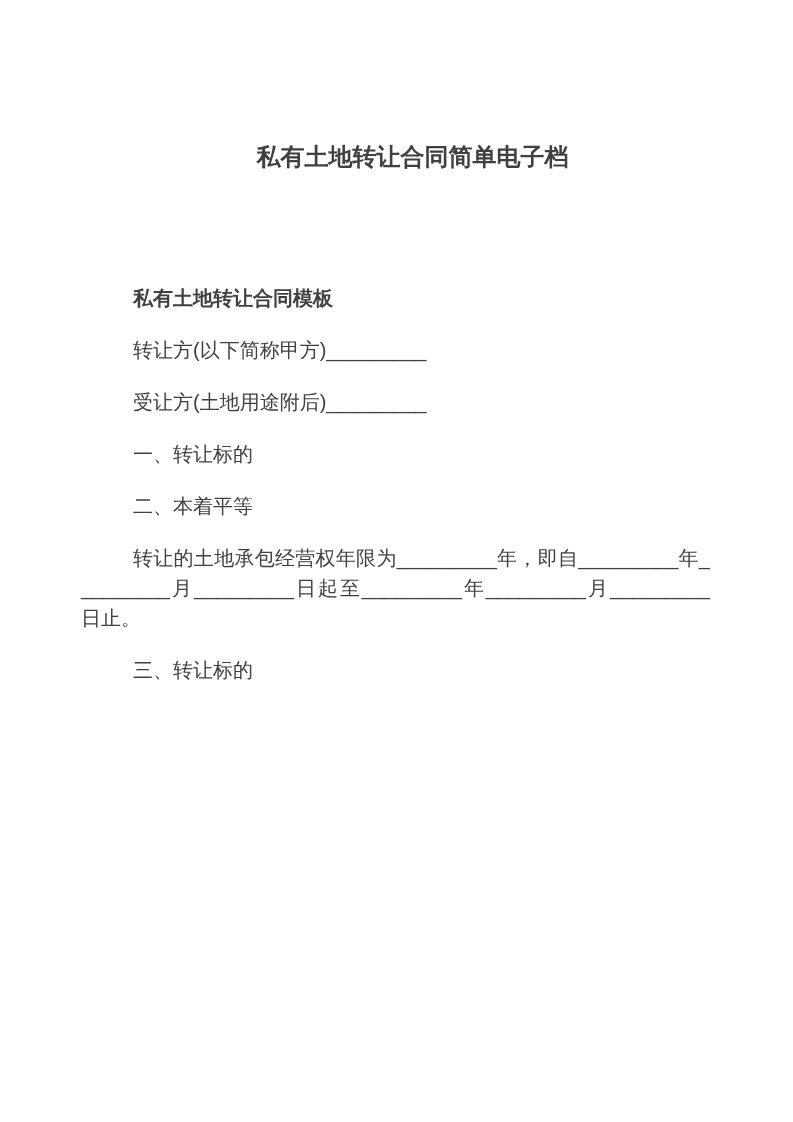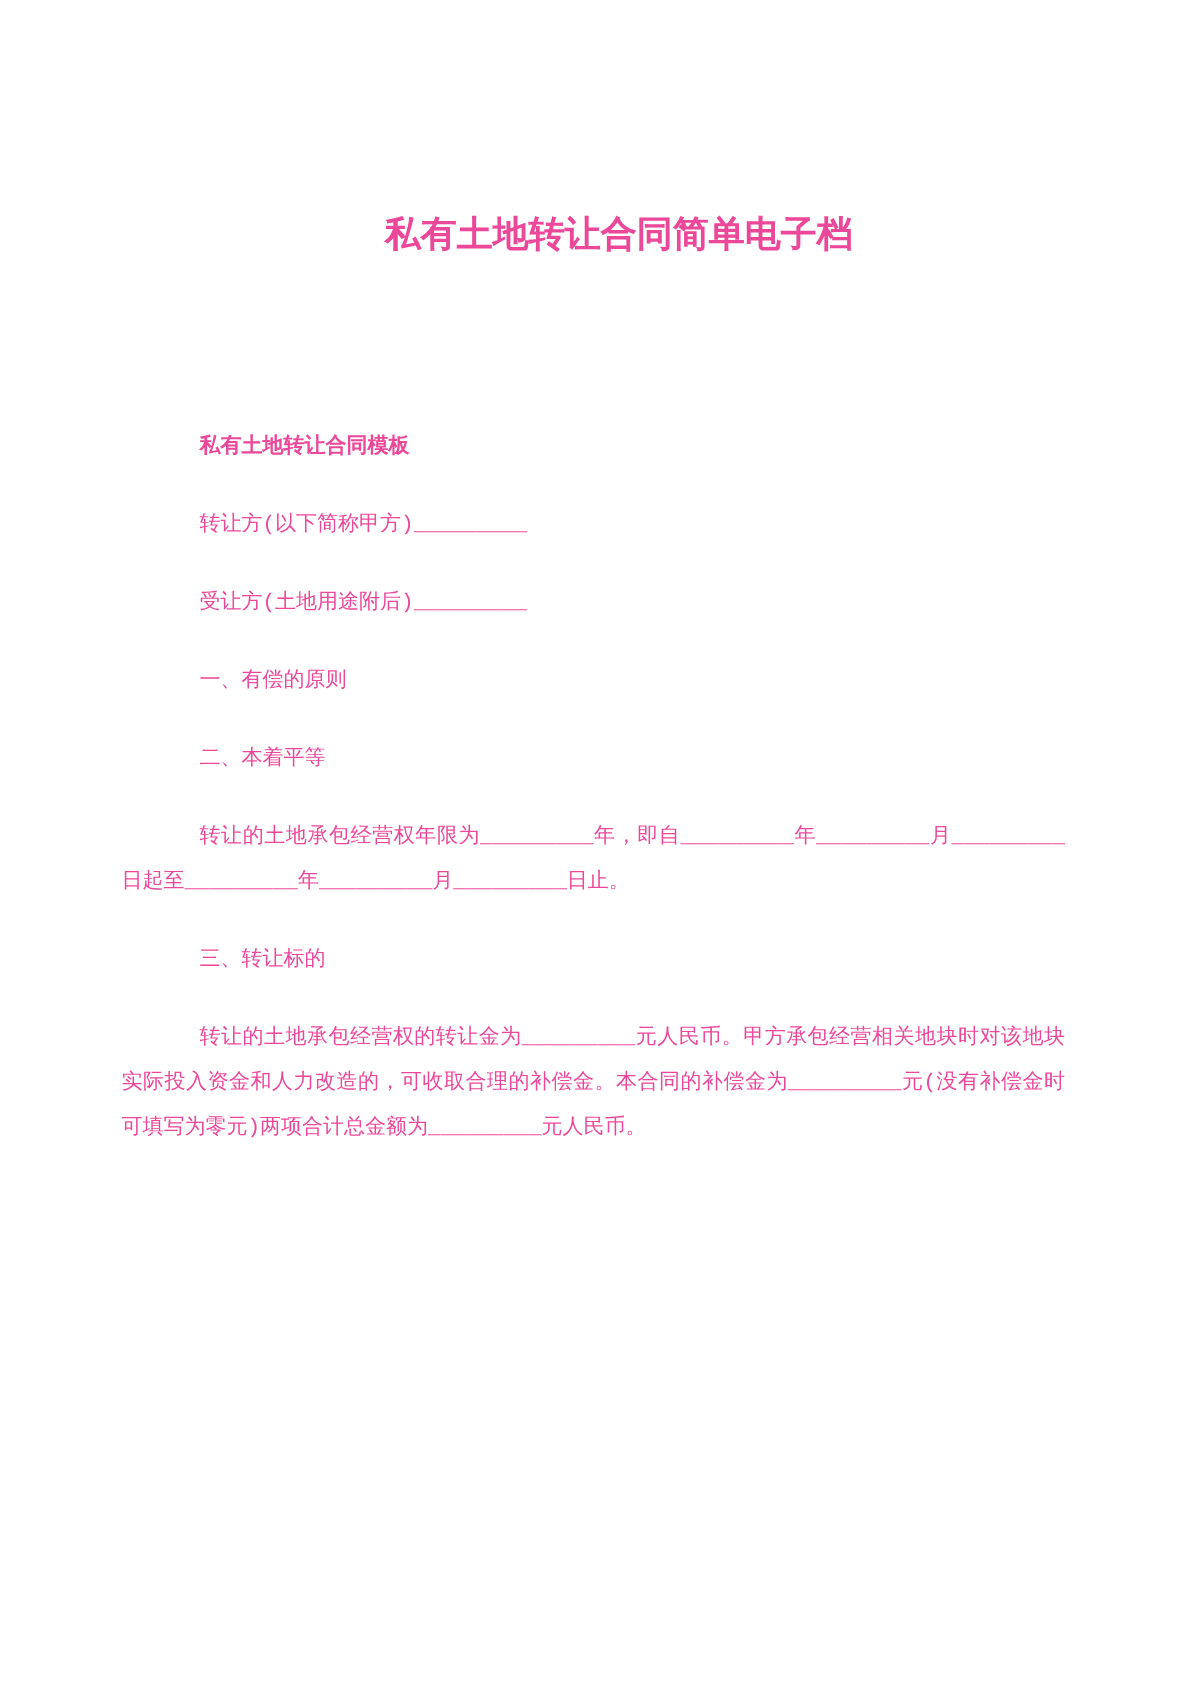--- a/index.html
+++ b/index.html
@@ -5,42 +5,41 @@
   html, body {
     margin: 0;
     padding: 0;
     background: #ffffff;
   }
   .page {
     position: relative;
     width: 793px;
     height: 860px;
     background: #ffffff;
-    color: #ec4899;
+    color: #404040;
     font-family: "Liberation Sans", sans-serif;
     overflow: hidden;
   }
   .content {
     padding: 0 83px 0 81px;
   }
   .doc-title {
     margin: 0;
     padding-top: 140px;
     padding-left: 34px;
     font-size: 24px;
     line-height: 34px;
     font-weight: bold;
     text-align: center;
   }
   .block {
     margin: 22px 0 0 0;
-    font-size: 14px;
+    font-size: 20px;
     line-height: 30px;
     text-indent: 52px;
-    font-family: Liberation Mono, monospace;
   }
   .subtitle {
     margin-top: 109px;
     font-weight: bold;
   }
   .para {
     text-align: justify;
     word-break: break-all;
   }
   .heading {
@@ -64,27 +63,26 @@
 
     <h1 class="doc-title">私有土地转让合同简单电子档</h1>
 
     <p class="block subtitle">私有土地转让合同模板</p>
 
     <p class="block">转让方(以下简称甲方)_________</p>
 
     <p class="block">受让方(土地用途附后)_________</p>
 
 
-    <p class="block heading">一、有偿的原则</p>
+    <p class="block heading">一、转让标的</p>
 
 
     <p class="block heading">二、本着平等</p>
 
     <p class="block para">转让的土地承包经营权年限为_________年，即自_________年_________月_________日起至_________年_________月_________日止。</p>
 
     <p class="block heading">三、转让标的</p>
 
-    <p class="block para">转让的土地承包经营权的转让金为_________元人民币。甲方承包经营相关地块时对该地块实际投入资金和人力改造的，可收取合理的补偿金。本合同的补偿金为_________元(没有补偿金时可填写为零元)两项合计总金额为_________元人民币。</p>
 
   </div>
 
   <div class="page-num">1</div>
 </div>
 
 </body></html>

